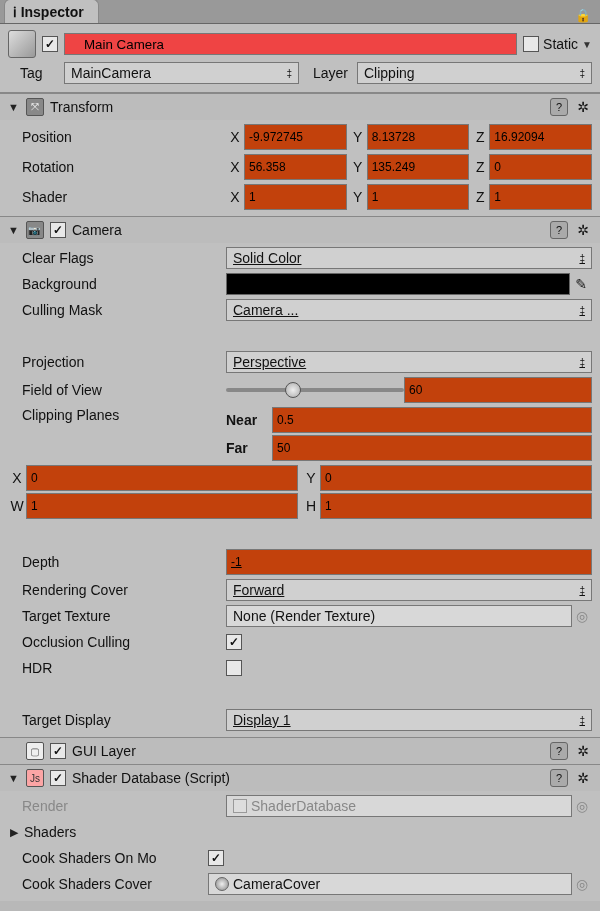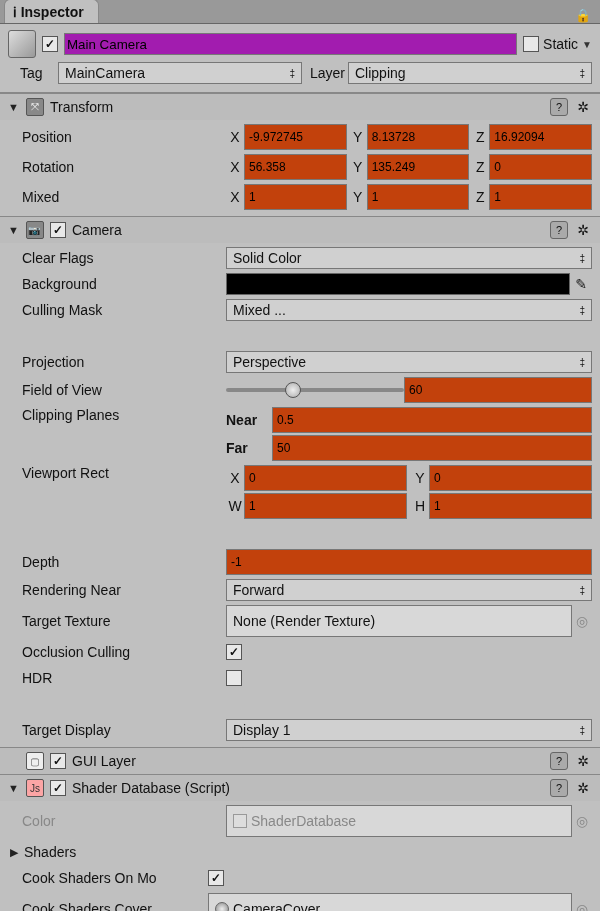--- a/index.html
+++ b/index.html
@@ -8,62 +8,62 @@
 .inspector { width: 100%; }
 .tab-bar { background: #999; padding: 0; display: flex; align-items: flex-end; height: 24px; border-bottom: 1px solid #666; }
 .tab { background: #c0c0c0; border: 1px solid #888; border-bottom: none; border-radius: 6px 6px 0 0; padding: 2px 14px 2px 8px; display: flex; align-items: center; gap: 4px; font-weight: bold; margin-left: 4px; }
 .lock-icon { margin-left: auto; margin-right: 8px; font-size: 13px; color: #444; }
 
 .header-area { background: #c0c0c0; padding: 6px 8px 2px 8px; border-bottom: 1px solid #888; }
 .obj-row { display: flex; align-items: center; gap: 6px; margin-bottom: 4px; }
 .cube-icon { width: 28px; height: 28px; background: linear-gradient(135deg,#ddd,#999); border: 1px solid #666; border-radius: 3px; }
 .checkbox { width: 16px; height: 16px; background: #e8e8e8; border: 1px solid #555; display: inline-flex; align-items: center; justify-content: center; font-size: 12px; }
 .checkbox.checked::after { content: "✓"; font-weight: bold; }
-.name-field { flex: 1; background: #a21caf; border: 1px solid #777; padding: 2px 2px; height: 22px; }
+.name-field { flex: 1; background: #ef4444; border: 1px solid #777; padding: 2px 19px; height: 22px; }
 .static-box { display: flex; align-items: center; gap: 4px; }
 .dropdown-arrow { font-size: 10px; color: #333; }
 
-.tag-row { display: flex; align-items: center; padding: 0 0 6px 12px; }
+.tag-row { display: flex; align-items: center; gap: 6px; padding: 0 0 6px 12px; }
 .tag-row label { min-width: 38px; }
 .dropdown { background: #d0d0d0; border: 1px solid #777; padding: 2px 6px; display: flex; align-items: center; justify-content: space-between; height: 22px; }
 .dropdown .dd-arrow { font-size: 10px; }
 
 .component { border-top: 1px solid #888; background: #c0c0c0; }
 .comp-header { display: flex; align-items: center; padding: 4px 8px; gap: 6px; background: #bcbcbc; }
 .foldout { width: 12px; font-size: 11px; user-select: none; color: #222; }
 .comp-icon { width: 18px; height: 18px; background: #888; border: 1px solid #555; border-radius: 2px; display: inline-flex; align-items: center; justify-content: center; font-size: 10px; color: #fff; }
 .comp-title { font-weight: normal; flex: 1; }
 .help-icon { width: 18px; height: 18px; border: 1px solid #666; border-radius: 3px; background: #aaa; display: inline-flex; align-items: center; justify-content: center; font-size: 11px; }
 .gear-icon { width: 18px; height: 18px; display: inline-flex; align-items: center; justify-content: center; font-size: 14px; }
 
 .comp-body { padding: 2px 8px 4px 8px; }
 .prop-row { display: flex; align-items: center; padding: 2px 0; min-height: 26px; }
 .prop-label { width: 218px; padding-left: 14px; padding-right: 4px; }
 .xyz { display: flex; flex: 1; gap: 2px; }
 .axis { display: flex; align-items: center; flex: 1; }
 .axis span { width: 18px; text-align: center; }
 .num-field { background: #c2410c; border: 1px solid #777; padding: 2px 4px; flex: 1; height: 26px; width: 100%; font-size: 12px; font-family: inherit; }
-.full-field { flex: 1; }
+.full-field { flex: 1; text-decoration: underline; }
 
 .color-swatch { flex: 1; height: 22px; background: #000; border: 1px solid #666; }
 .eyedropper { width: 22px; text-align: center; font-size: 14px; }
 
 .slider-row { display: flex; align-items: center; flex: 1; gap: 0; }
 .slider-track { flex: 1; height: 4px; background: #888; border-radius: 2px; position: relative; }
 .slider-thumb { position: absolute; top: -6px; width: 16px; height: 16px; background: radial-gradient(circle,#eee,#aaa); border: 1px solid #555; border-radius: 50%; }
 .slider-val { width: 64px; }
 
 .near-far { display: flex; flex-direction: column; flex: 1; gap: 2px; }
 .nf-row { display: flex; align-items: center; }
 .nf-row span { width: 46px; font-weight: bold; }
 
 .vp { display: flex; flex: 1; gap: 4px; }
 .vp .axis { flex: 1; }
 
-.obj-field { flex: 1; background: #d8d8d8; border: 1px solid #777; padding: 2px 6px; height: 32px; display: flex; align-items: center; }
+.obj-field { flex: 1; background: #d8d8d8; border: 1px solid #777; padding: 2px 6px; height: 22px; display: flex; align-items: center; }
 .obj-picker { width: 20px; text-align: center; color: #888; }
 
 .disabled { color: #888; }
 .script-icon { width: 14px; height: 14px; background: #ddd; border: 1px solid #999; display: inline-block; margin-right: 4px; }
 .ball-icon { width: 14px; height: 14px; background: radial-gradient(circle,#eee,#888); border-radius: 50%; display: inline-block; margin-right: 4px; border: 1px solid #666; }
 </style>
 </head>
 <body>
 
 <div class="inspector">
@@ -138,21 +138,21 @@
               <span>Y</span>
               <input class="num-field" value="135.249" style="">
             </div>
           <div class="axis">
               <span>Z</span>
               <input class="num-field" value="0" style="">
             </div>
         </div>
       </div>
       <div class="prop-row">
-        <div class="prop-label">Mixed</div>
+        <div class="prop-label">Shader</div>
         <div class="xyz">
           <div class="axis">
               <span>X</span>
               <input class="num-field" value="1" style="">
             </div>
           <div class="axis">
               <span>Y</span>
               <input class="num-field" value="1" style="">
             </div>
           <div class="axis">
@@ -182,21 +182,21 @@
         </div>
       </div>
       <div class="prop-row">
         <div class="prop-label">Background</div>
         <div class="color-swatch"></div>
         <span class="eyedropper">✎</span>
       </div>
       <div class="prop-row">
         <div class="prop-label">Culling Mask</div>
         <div class="dropdown full-field">
-          <span>Mixed ...</span>
+          <span>Camera ...</span>
             <span class="dd-arrow">‡</span>
         </div>
       </div>
       <div class="prop-row" style="height:8px"></div>
       <div class="prop-row">
         <div class="prop-label">Projection</div>
         <div class="dropdown full-field">
           <span>Perspective</span>
             <span class="dd-arrow">‡</span>
         </div>
@@ -217,21 +217,20 @@
               <span>Near</span>
               <input class="num-field" value="0.5" style="">
             </div>
           <div class="nf-row">
               <span>Far</span>
               <input class="num-field" value="50" style="">
             </div>
         </div>
       </div>
       <div class="prop-row" style="align-items:flex-start">
-        <div class="prop-label">Viewport Rect</div>
         <div style="flex:1;display:flex;flex-direction:column;gap:2px">
           <div class="vp">
             <div class="axis">
                 <span>X</span>
                 <input class="num-field" value="0" style="">
               </div>
             <div class="axis">
                 <span>Y</span>
                 <input class="num-field" value="0" style="">
               </div>
@@ -247,21 +246,21 @@
               </div>
           </div>
         </div>
       </div>
       <div class="prop-row" style="height:8px"></div>
       <div class="prop-row">
         <div class="prop-label">Depth</div>
         <input class="num-field full-field" value="-1" style="">
       </div>
       <div class="prop-row">
-        <div class="prop-label">Rendering Near</div>
+        <div class="prop-label">Rendering Cover</div>
         <div class="dropdown full-field">
           <span>Forward</span>
             <span class="dd-arrow">‡</span>
         </div>
       </div>
       <div class="prop-row">
         <div class="prop-label">Target Texture</div>
         <div class="obj-field">
           <span>None (Render Texture)</span>
         </div>
@@ -301,21 +300,21 @@
     <div class="comp-header">
       <span class="foldout">▼</span>
       <span class="comp-icon" style="background:#fca5a5;color:#333">Js</span>
       <div class="checkbox checked"></div>
       <span class="comp-title">Shader Database (Script)</span>
       <span class="help-icon">?</span>
       <span class="gear-icon">✲</span>
     </div>
     <div class="comp-body">
       <div class="prop-row">
-        <div class="prop-label disabled">Color</div>
+        <div class="prop-label disabled">Render</div>
         <div class="obj-field disabled">
           <span class="script-icon"></span>
           <span>ShaderDatabase</span>
         </div>
         <span class="obj-picker">◎</span>
       </div>
       <div class="prop-row">
         <span class="foldout" style="margin-left:2px">▶</span>
         <div class="prop-label" style="padding-left:2px;width:auto">Shaders</div>
       </div>

